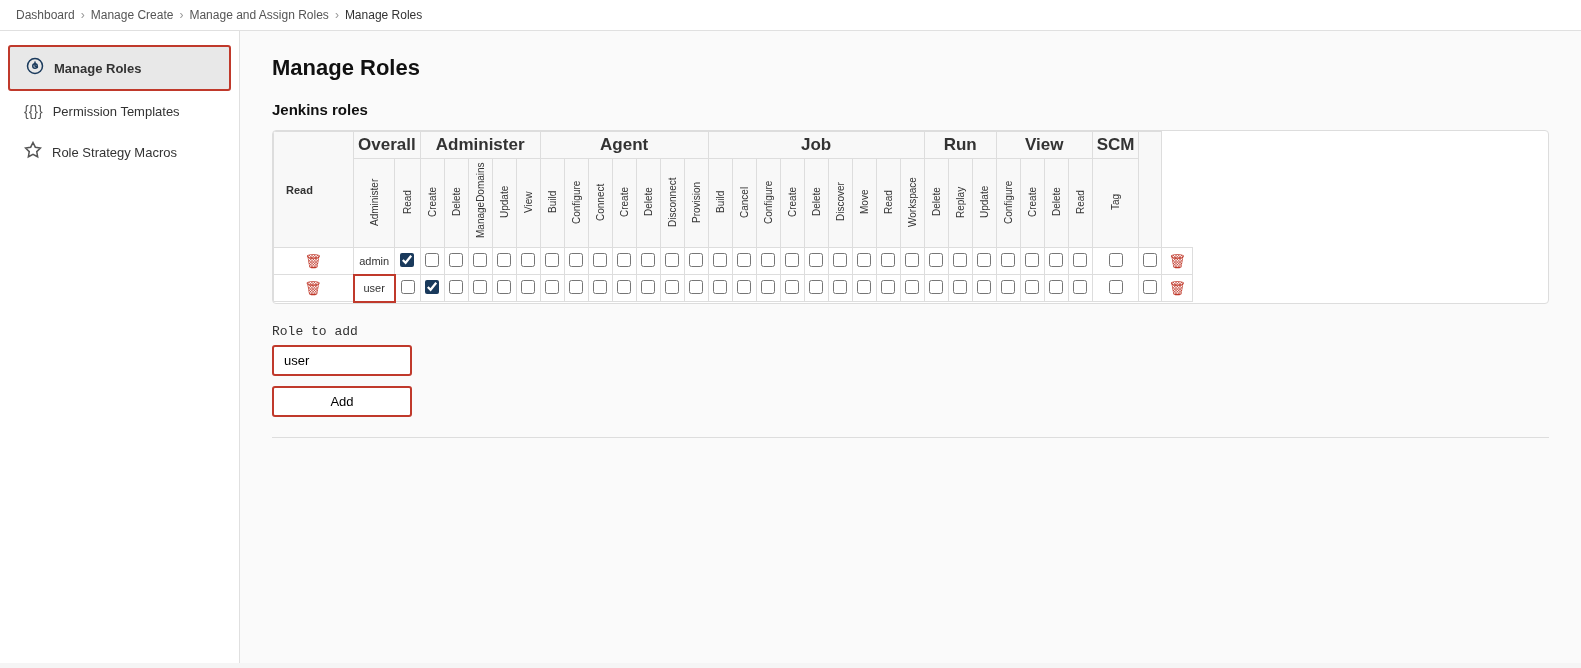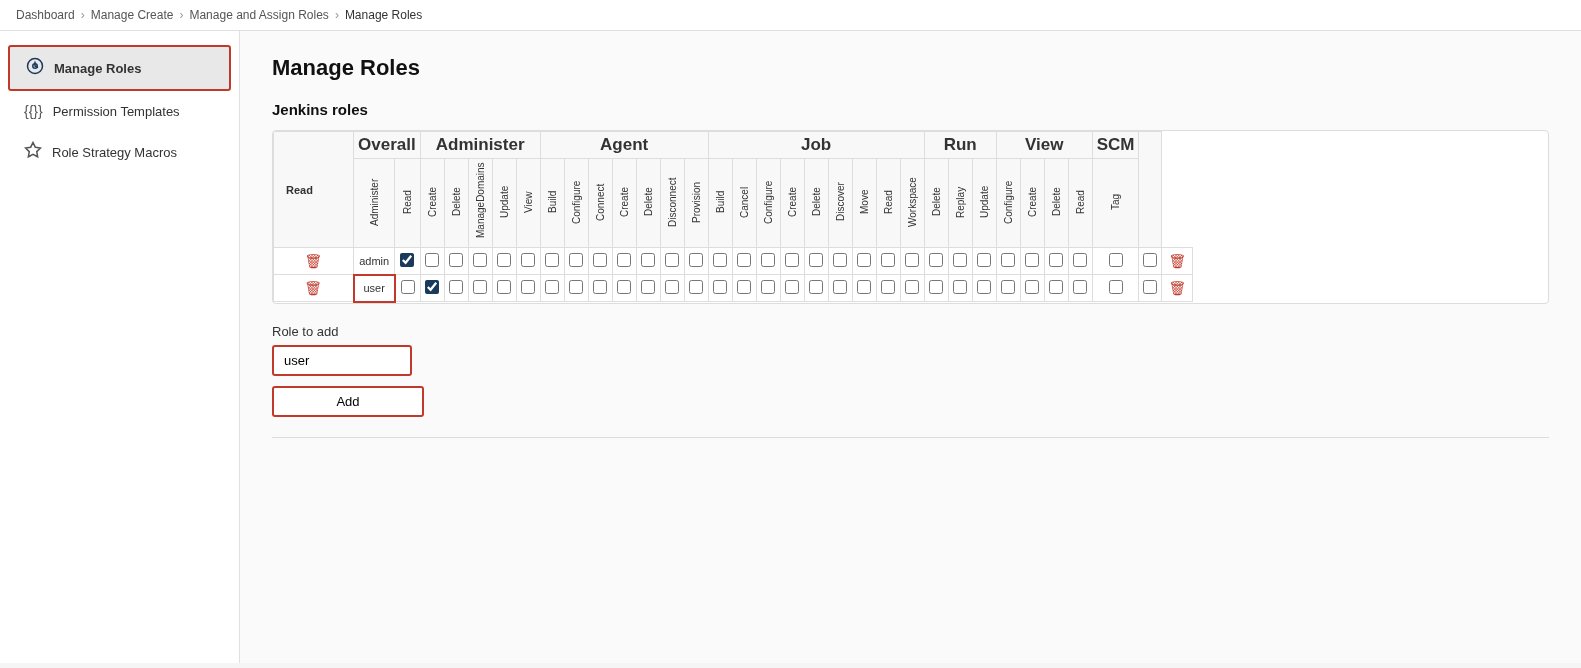--- a/index.html
+++ b/index.html
@@ -135,41 +135,42 @@
     }
     
     .role-to-add-section {
       margin-top: 16px;
     }
     
     .role-to-add-label {
       font-size: 13px;
       margin-bottom: 6px;
       color: #333;
+      font-family: Liberation Mono, monospace;
     }
     
     .role-input {
       border: 2px solid #c0392b;
       border-radius: 4px;
       padding: 6px 10px;
       font-size: 13px;
       width: 140px;
       outline: none;
     }
     
     .add-btn {
       display: block;
       margin-top: 10px;
       border: 2px solid #c0392b;
       background: #fff;
       border-radius: 4px;
       padding: 6px 24px;
       font-size: 13px;
       cursor: pointer;
-      width: 152px;
+      width: 140px;
       text-align: center;
     }
     
     .divider {
       border: none;
       border-top: 1px solid #ddd;
       margin: 20px 0;
     }
     
     .item-roles-title {

